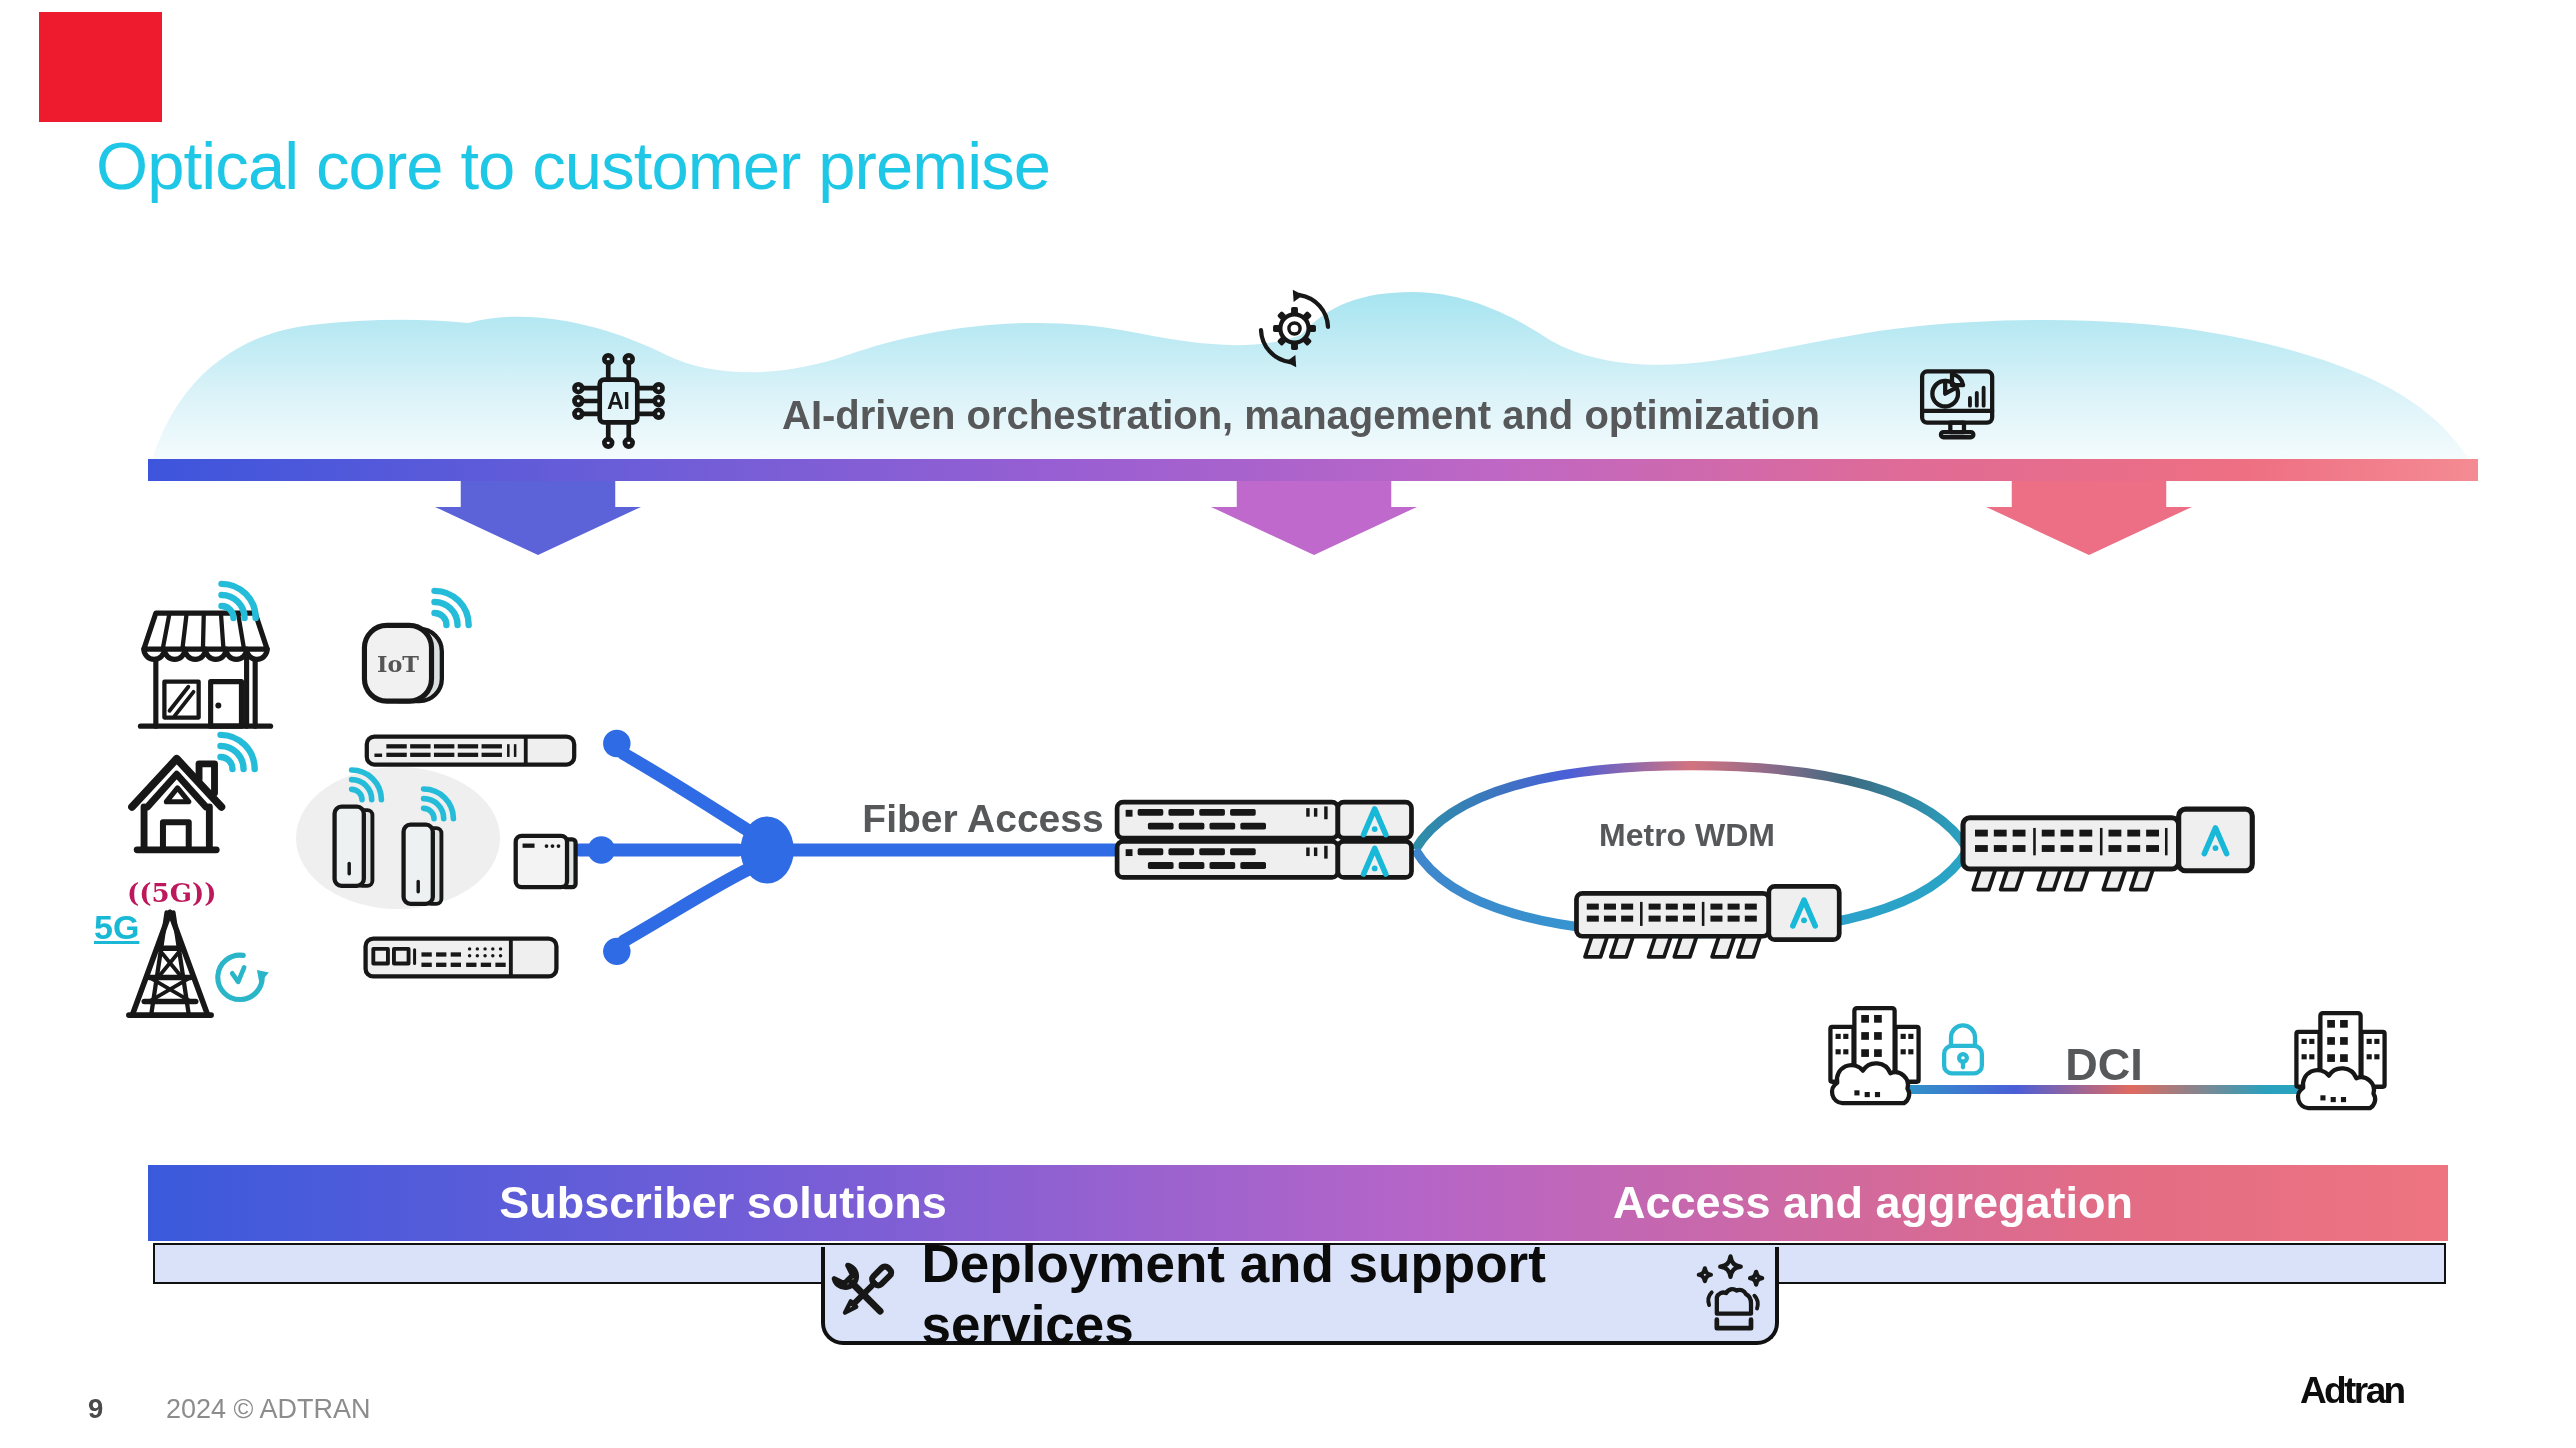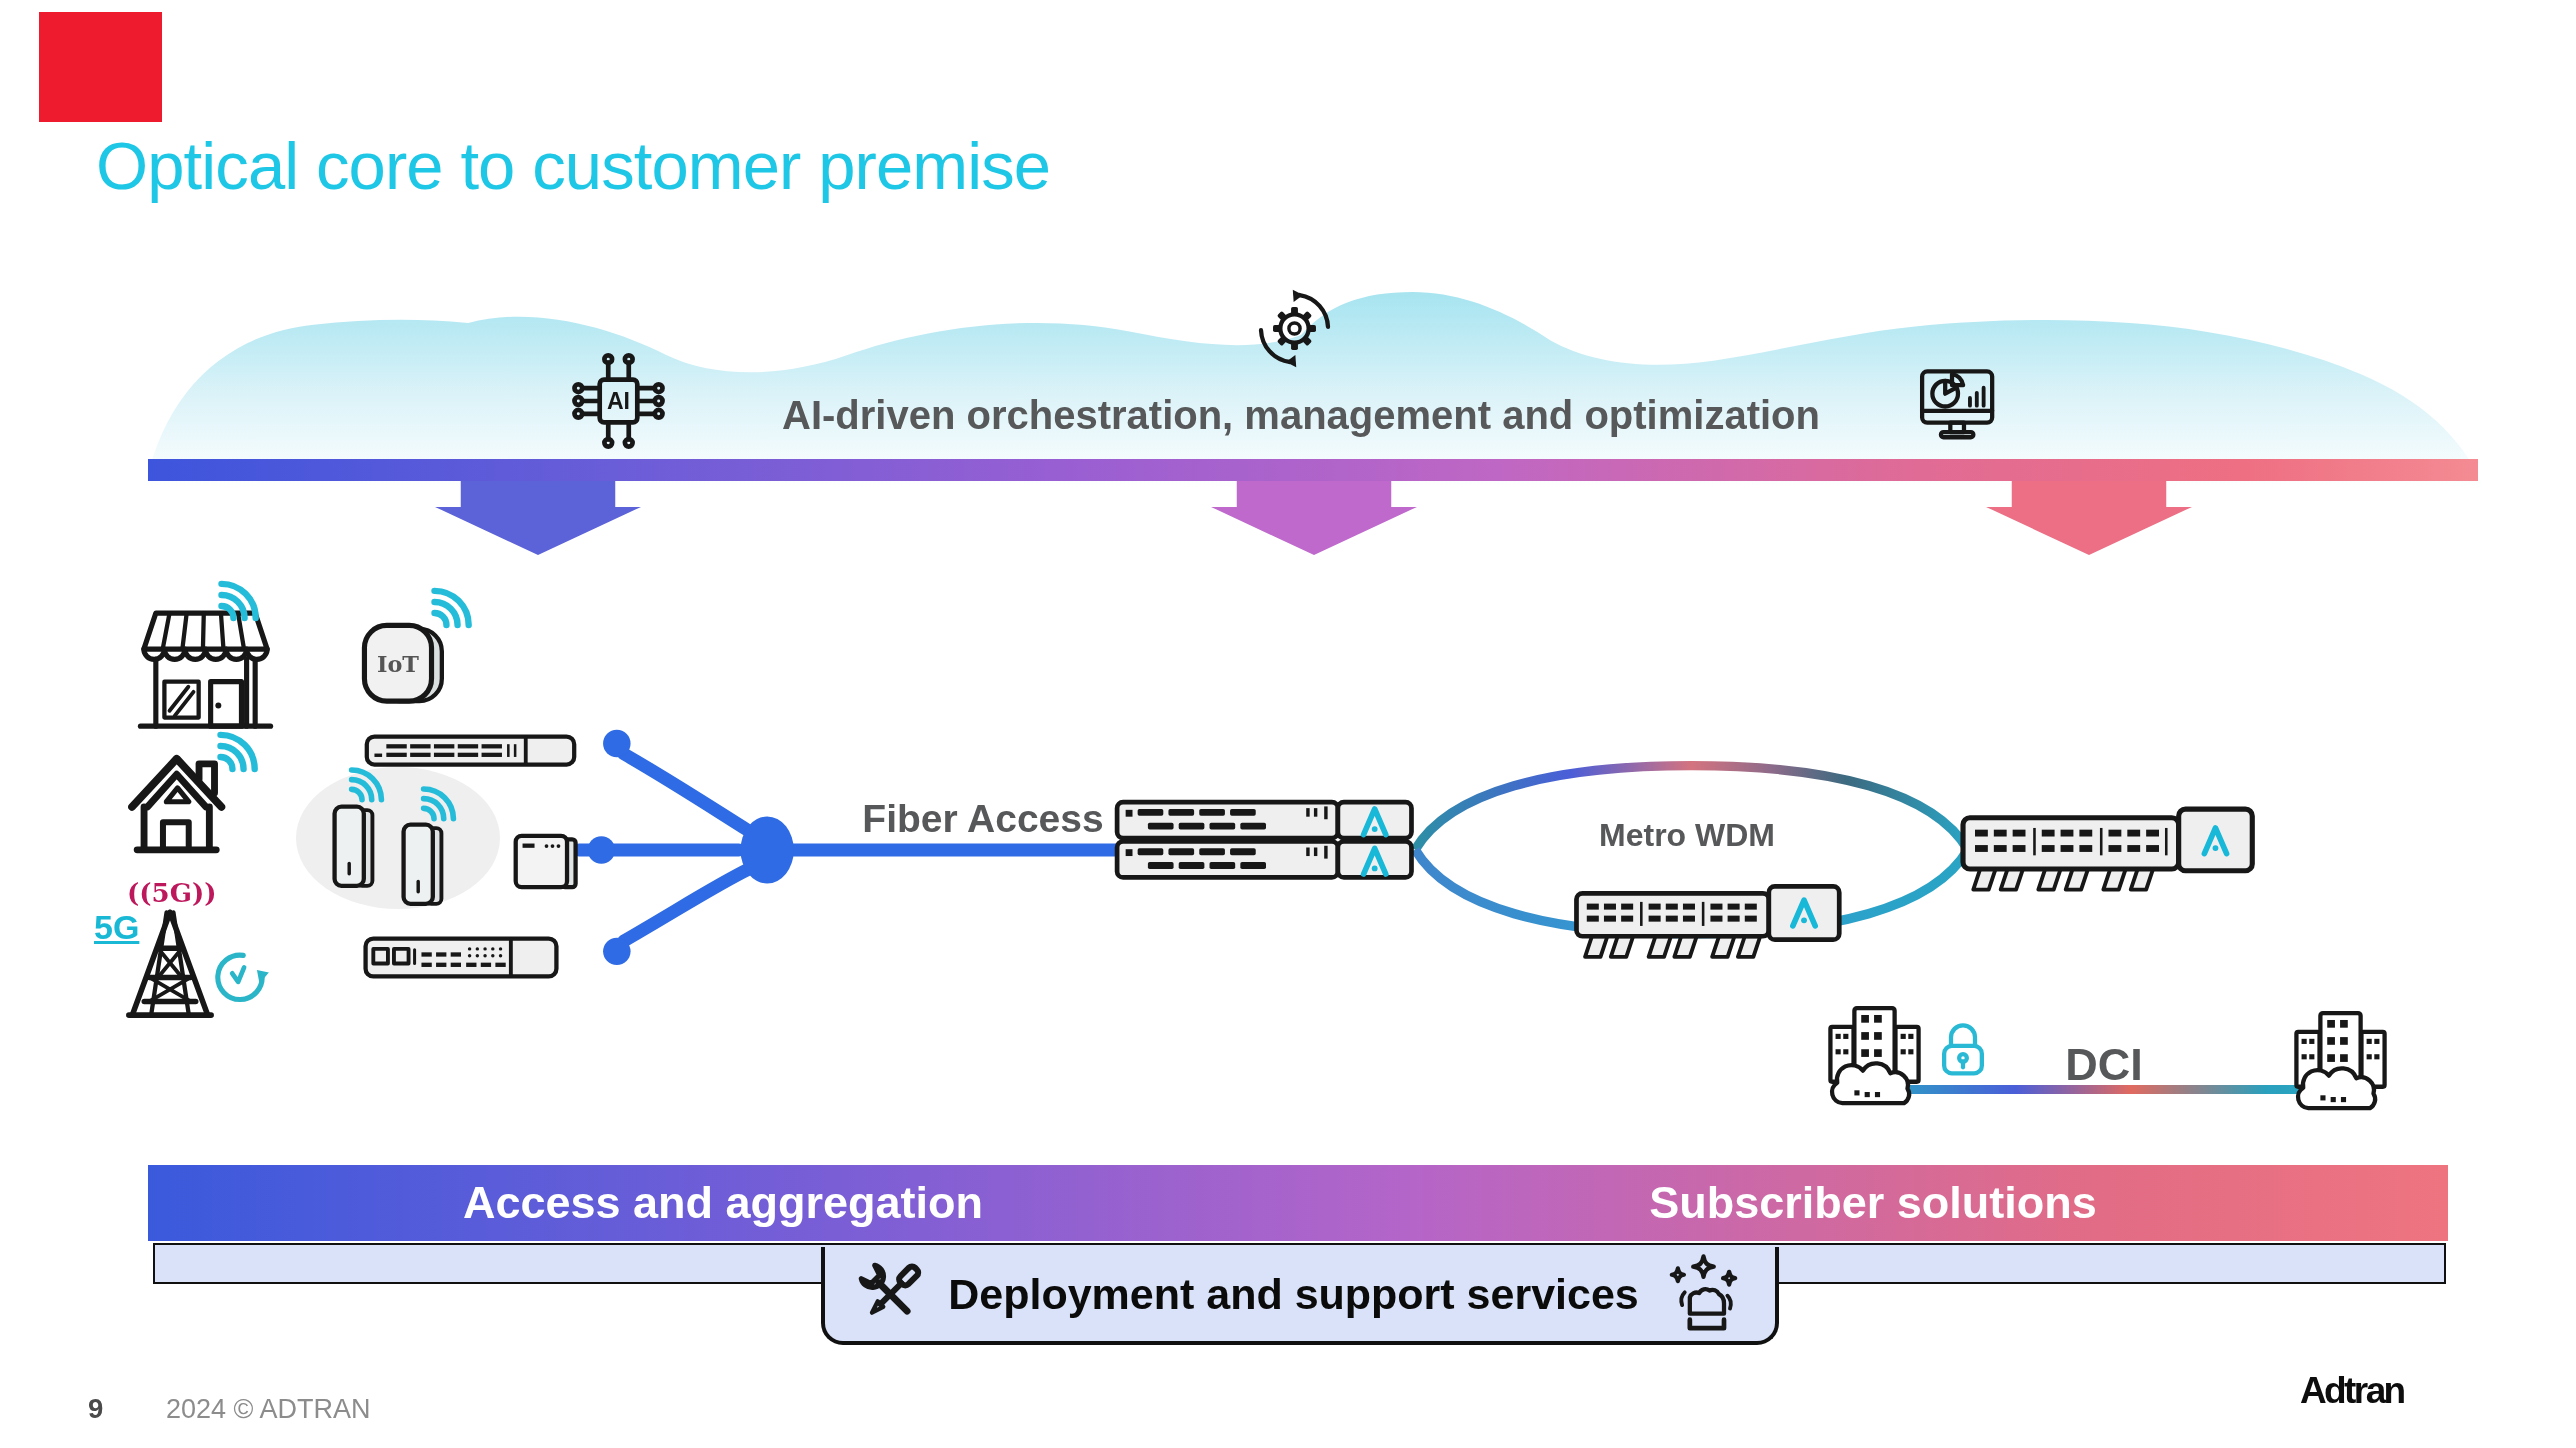--- a/index.html
+++ b/index.html
@@ -23,21 +23,21 @@
   .netlabel{font-weight:bold;color:#57585a;text-align:center;}
   
   #bottom-band{left:148px;top:1165px;width:2300px;height:76px;display:flex;
     background:linear-gradient(90deg,#3a5adc 0%,#7a5ed6 30%,#b565c8 55%,#e26c85 85%,#ee7480 100%);}
   #bottom-band .seg{flex:1;display:flex;align-items:center;justify-content:center;
     color:#ffffff;font-size:45px;font-weight:bold;}
   #services-strip{left:153px;top:1243px;width:2289px;height:37px;background:#d9e2f8;border:2.6px solid #101010;z-index:3;}
   #services-tab{left:821px;top:1247px;width:950px;height:94px;background:#d9e2f8;
     border:4.3px solid #101010;border-top:none;border-radius:0 0 22px 22px;z-index:4;
     display:flex;align-items:center;justify-content:center;gap:20.6px;}
-  #services-tab .lbl{font-size:43px;font-weight:bold;color:#0b0b0b;}
+  #services-tab .lbl{font-size:53px;font-weight:bold;color:#0b0b0b;}
   
   #page-num{left:88px;top:1393px;font-size:27.5px;font-weight:bold;color:#4a4a4a;}
   #copyright{left:166px;top:1394px;font-size:27px;color:#8c8c8c;}
   #brand{left:2300px;top:1370px;font-size:37px;font-weight:bold;letter-spacing:-2.6px;color:#0d0d0d;}
   .z1{z-index:1}.z2{z-index:2}.z3{z-index:3}
 </style>
 </head>
 <body>
 
 <div id="slide">
@@ -478,24 +478,24 @@
     <path d="M20 117 A13 13 0 0 1 14 93 A17 17 0 0 1 44 79 A18 18 0 0 1 76 82 A15 15 0 0 1 96 100 A12 12 0 0 1 92 117 Z" fill="#ffffff" stroke="#171717" stroke-width="5" stroke-linejoin="round"></path>
     <g class="dash">
         <rect x="34" y="102" width="6" height="6"></rect>
         <rect x="46" y="104" width="6" height="6"></rect>
         <rect x="58" y="104" width="6" height="6"></rect>
       </g>
   </svg>
 
   <div class="abs z2" id="bottom-band">
     <div class="seg">
-        <span>Access and aggregation</span>
+        <span>Subscriber solutions</span>
       </div>
     <div class="seg">
-        <span>Subscriber solutions</span>
+        <span>Access and aggregation</span>
       </div>
   </div>
 
   <div class="abs" id="services-strip"></div>
   <div class="abs" id="services-tab">
     <svg width="76" height="76" viewBox="0 0 88 88">
       <g class="outline" stroke-width="7">
         <g transform="rotate(45 44 44)">
           <rect x="38" y="2" width="13" height="24" rx="5"></rect>
           <path d="M44.5 26 V60"></path>

